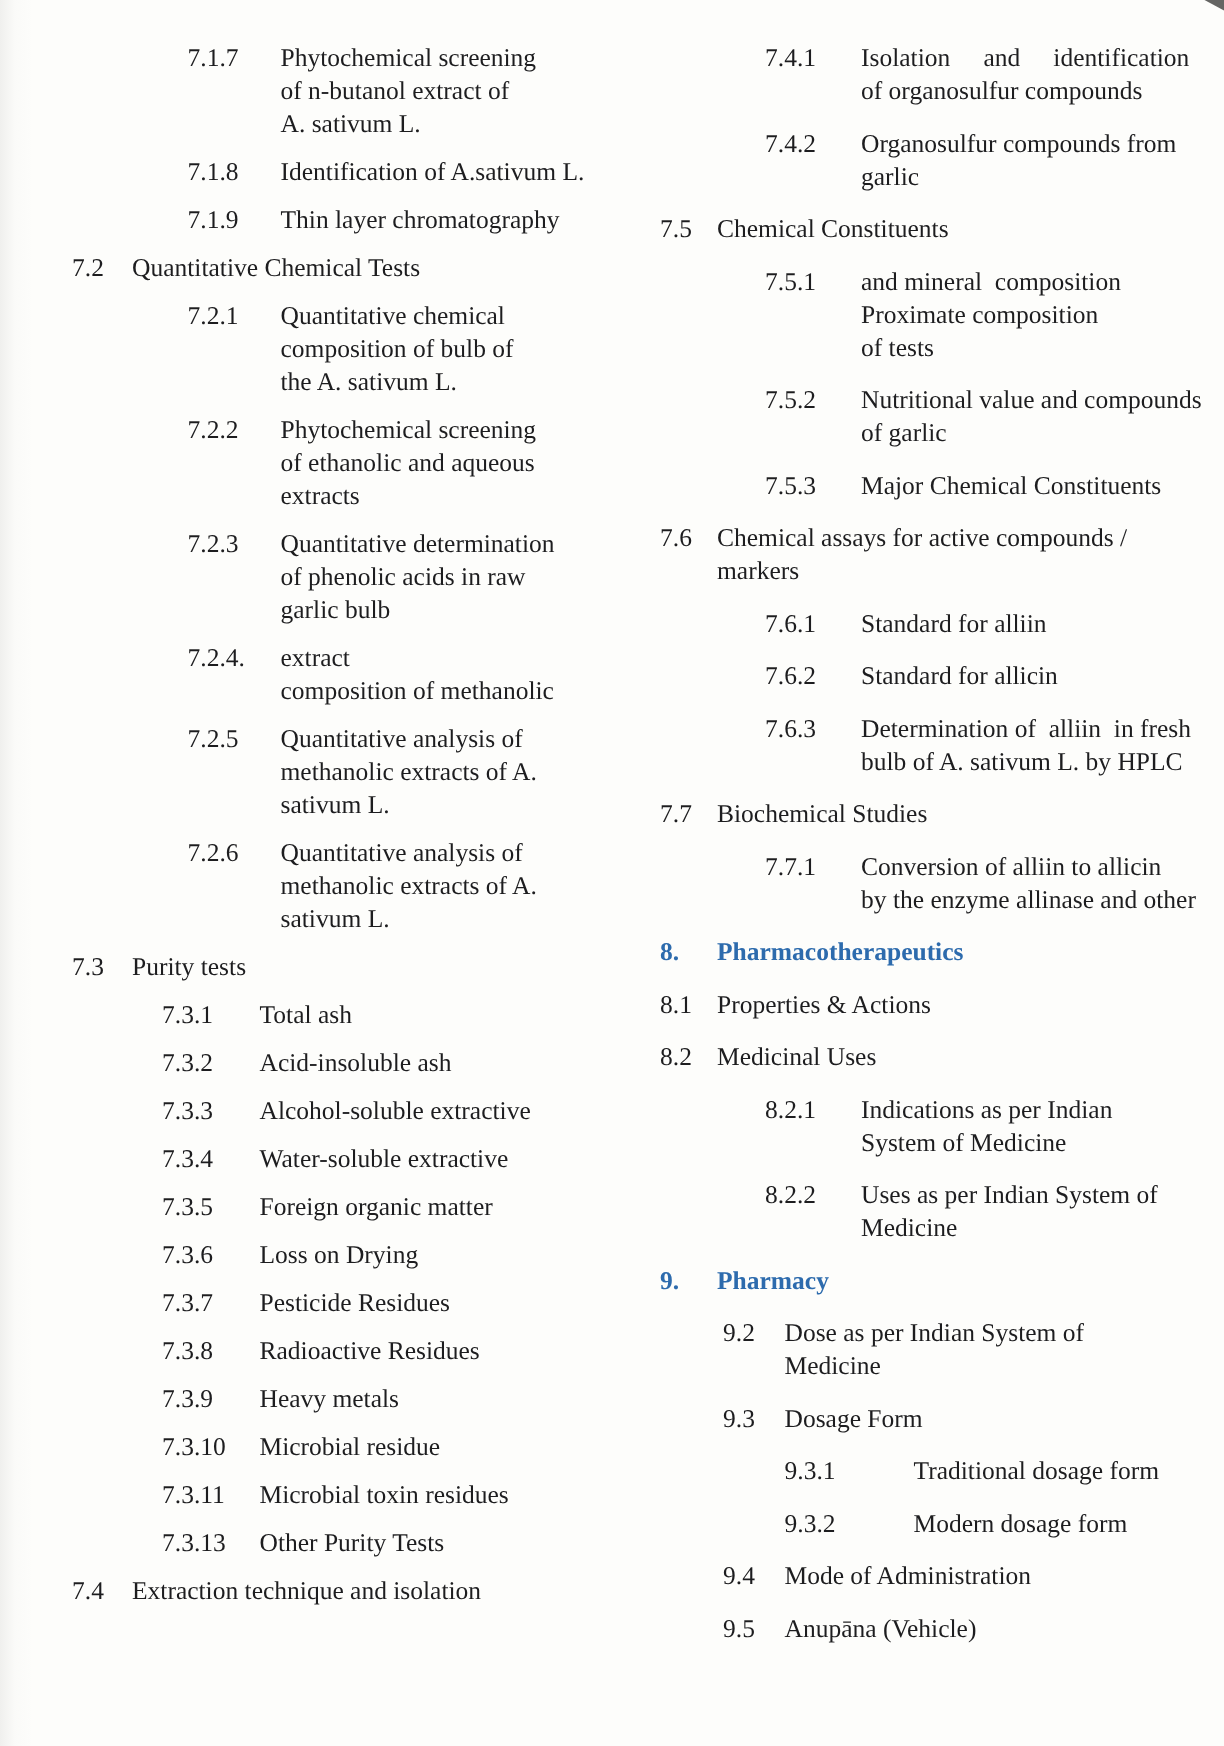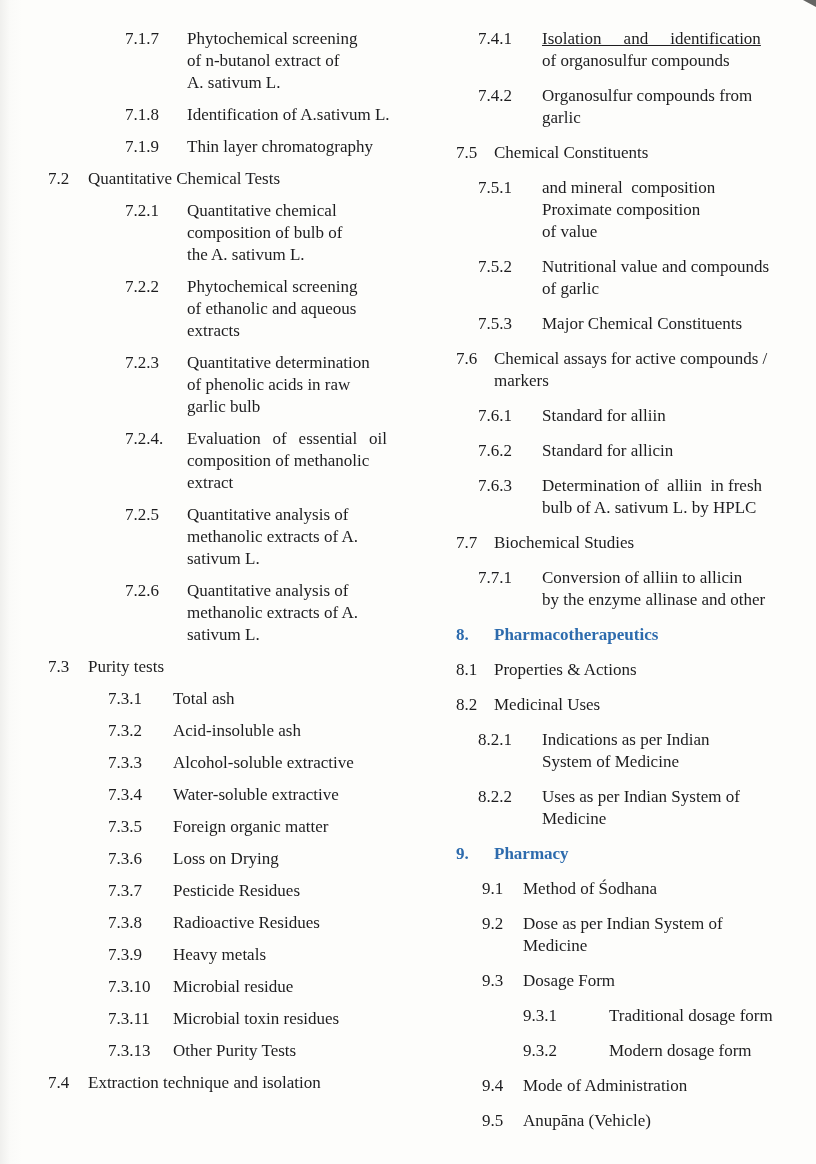--- a/index.html
+++ b/index.html
@@ -49,22 +49,22 @@
   .toc-text { flex: 0 0 auto; }
   .toc-line { white-space: nowrap; }
   .it { }
 
   
   .col-left .lvl-sec     .toc-num { margin-left: 40px;  width: 40px; }
   .col-left .lvl-subdeep .toc-num { margin-left: 117px; width: 62px; }
   .col-left .lvl-sub     .toc-num { margin-left: 100px;  width: 65px; }
 
   
-  .col-right .lvl-sec     .toc-num { margin-left: 48px; width: 38px; }
-  .col-right .lvl-subdeep .toc-num { margin-left: 70px; width: 64px; }
+  .col-right .lvl-sec     .toc-num { margin-left: 32px; width: 38px; }
+  .col-right .lvl-subdeep .toc-num { margin-left: 102px; width: 64px; }
   .col-right .lvl-sub     .toc-num { margin-left: 74px; width: 41px; }
   .col-right .lvl-inline  { margin-left: 115px; gap: 47px; }
   .lvl-inline .toc-num { width: auto; margin-right: 5px; }
 
   .accent { font-weight: bold; }
 </style>
 <style>.accent{color:#2d6bad;}</style></head>
 <body>
 
 <div class="page">
@@ -116,23 +116,22 @@
         <span class="toc-num">7.2.3</span>
         <div class="toc-text">
           <div class="toc-line"><span>Quantitative determination</span></div>
           <div class="toc-line"><span>of phenolic acids in raw</span></div>
           <div class="toc-line"><span>garlic bulb</span></div>
         </div>
       </div>
       <div class="toc-row lvl-subdeep">
         <span class="toc-num">7.2.4.</span>
         <div class="toc-text">
-          <div class="toc-line" style="word-spacing: 0.45em;"><span>Evaluation of essential oil</span></div>
+          <div class="toc-line"><span>extract</span></div>
           <div class="toc-line"><span>composition of methanolic</span></div>
-          <div class="toc-line"><span>extract</span></div>
         </div>
       </div>
       <div class="toc-row lvl-subdeep">
         <span class="toc-num">7.2.5</span>
         <div class="toc-text">
           <div class="toc-line"><span>Quantitative analysis of</span></div>
           <div class="toc-line"><span>methanolic extracts of </span><span class="it">A.</span></div>
           <div class="toc-line"><span class="it">sativum</span><span> L.</span></div>
         </div>
       </div>
@@ -226,21 +225,21 @@
         <span class="toc-num">7.4</span>
         <div class="toc-text">
           <div class="toc-line"><span>Extraction technique and isolation</span></div>
         </div>
       </div>
     </div>
   <div class="col col-right">
       <div class="toc-row lvl-subdeep">
         <span class="toc-num">7.4.1</span>
         <div class="toc-text">
-          <div class="toc-line" style="word-spacing: 1.05em; text-decoration: underline;"><span>Isolation and identification</span></div>
+          <div class="toc-line" style="word-spacing: 1.05em;"><span>Isolation and identification</span></div>
           <div class="toc-line"><span>of organosulfur compounds</span></div>
         </div>
       </div>
       <div class="toc-row lvl-subdeep">
         <span class="toc-num">7.4.2</span>
         <div class="toc-text">
           <div class="toc-line"><span>Organosulfur compounds from</span></div>
           <div class="toc-line"><span>garlic</span></div>
         </div>
       </div>
@@ -248,21 +247,21 @@
         <span class="toc-num">7.5</span>
         <div class="toc-text">
           <div class="toc-line"><span>Chemical Constituents</span></div>
         </div>
       </div>
       <div class="toc-row lvl-subdeep">
         <span class="toc-num">7.5.1</span>
         <div class="toc-text">
           <div class="toc-line"><span>and mineral&nbsp; composition</span></div>
           <div class="toc-line"><span>Proximate composition</span></div>
-          <div class="toc-line"><span>of value</span></div>
+          <div class="toc-line"><span>of tests</span></div>
         </div>
       </div>
       <div class="toc-row lvl-subdeep">
         <span class="toc-num">7.5.2</span>
         <div class="toc-text">
           <div class="toc-line"><span>Nutritional value and compounds</span></div>
           <div class="toc-line"><span>of garlic</span></div>
         </div>
       </div>
       <div class="toc-row lvl-subdeep">
@@ -342,26 +341,20 @@
           <div class="toc-line"><span>Medicine</span></div>
         </div>
       </div>
       <div class="toc-row lvl-sec accent">
         <span class="toc-num">9.</span>
         <div class="toc-text">
           <div class="toc-line"><span>Pharmacy</span></div>
         </div>
       </div>
       <div class="toc-row lvl-sub">
-        <span class="toc-num">9.1</span>
-        <div class="toc-text">
-          <div class="toc-line"><span>Method of Śodhana</span></div>
-        </div>
-      </div>
-      <div class="toc-row lvl-sub">
         <span class="toc-num">9.2</span>
         <div class="toc-text">
           <div class="toc-line"><span>Dose as per Indian System of</span></div>
           <div class="toc-line"><span>Medicine</span></div>
         </div>
       </div>
       <div class="toc-row lvl-sub">
         <span class="toc-num">9.3</span>
         <div class="toc-text">
           <div class="toc-line"><span>Dosage Form</span></div>

